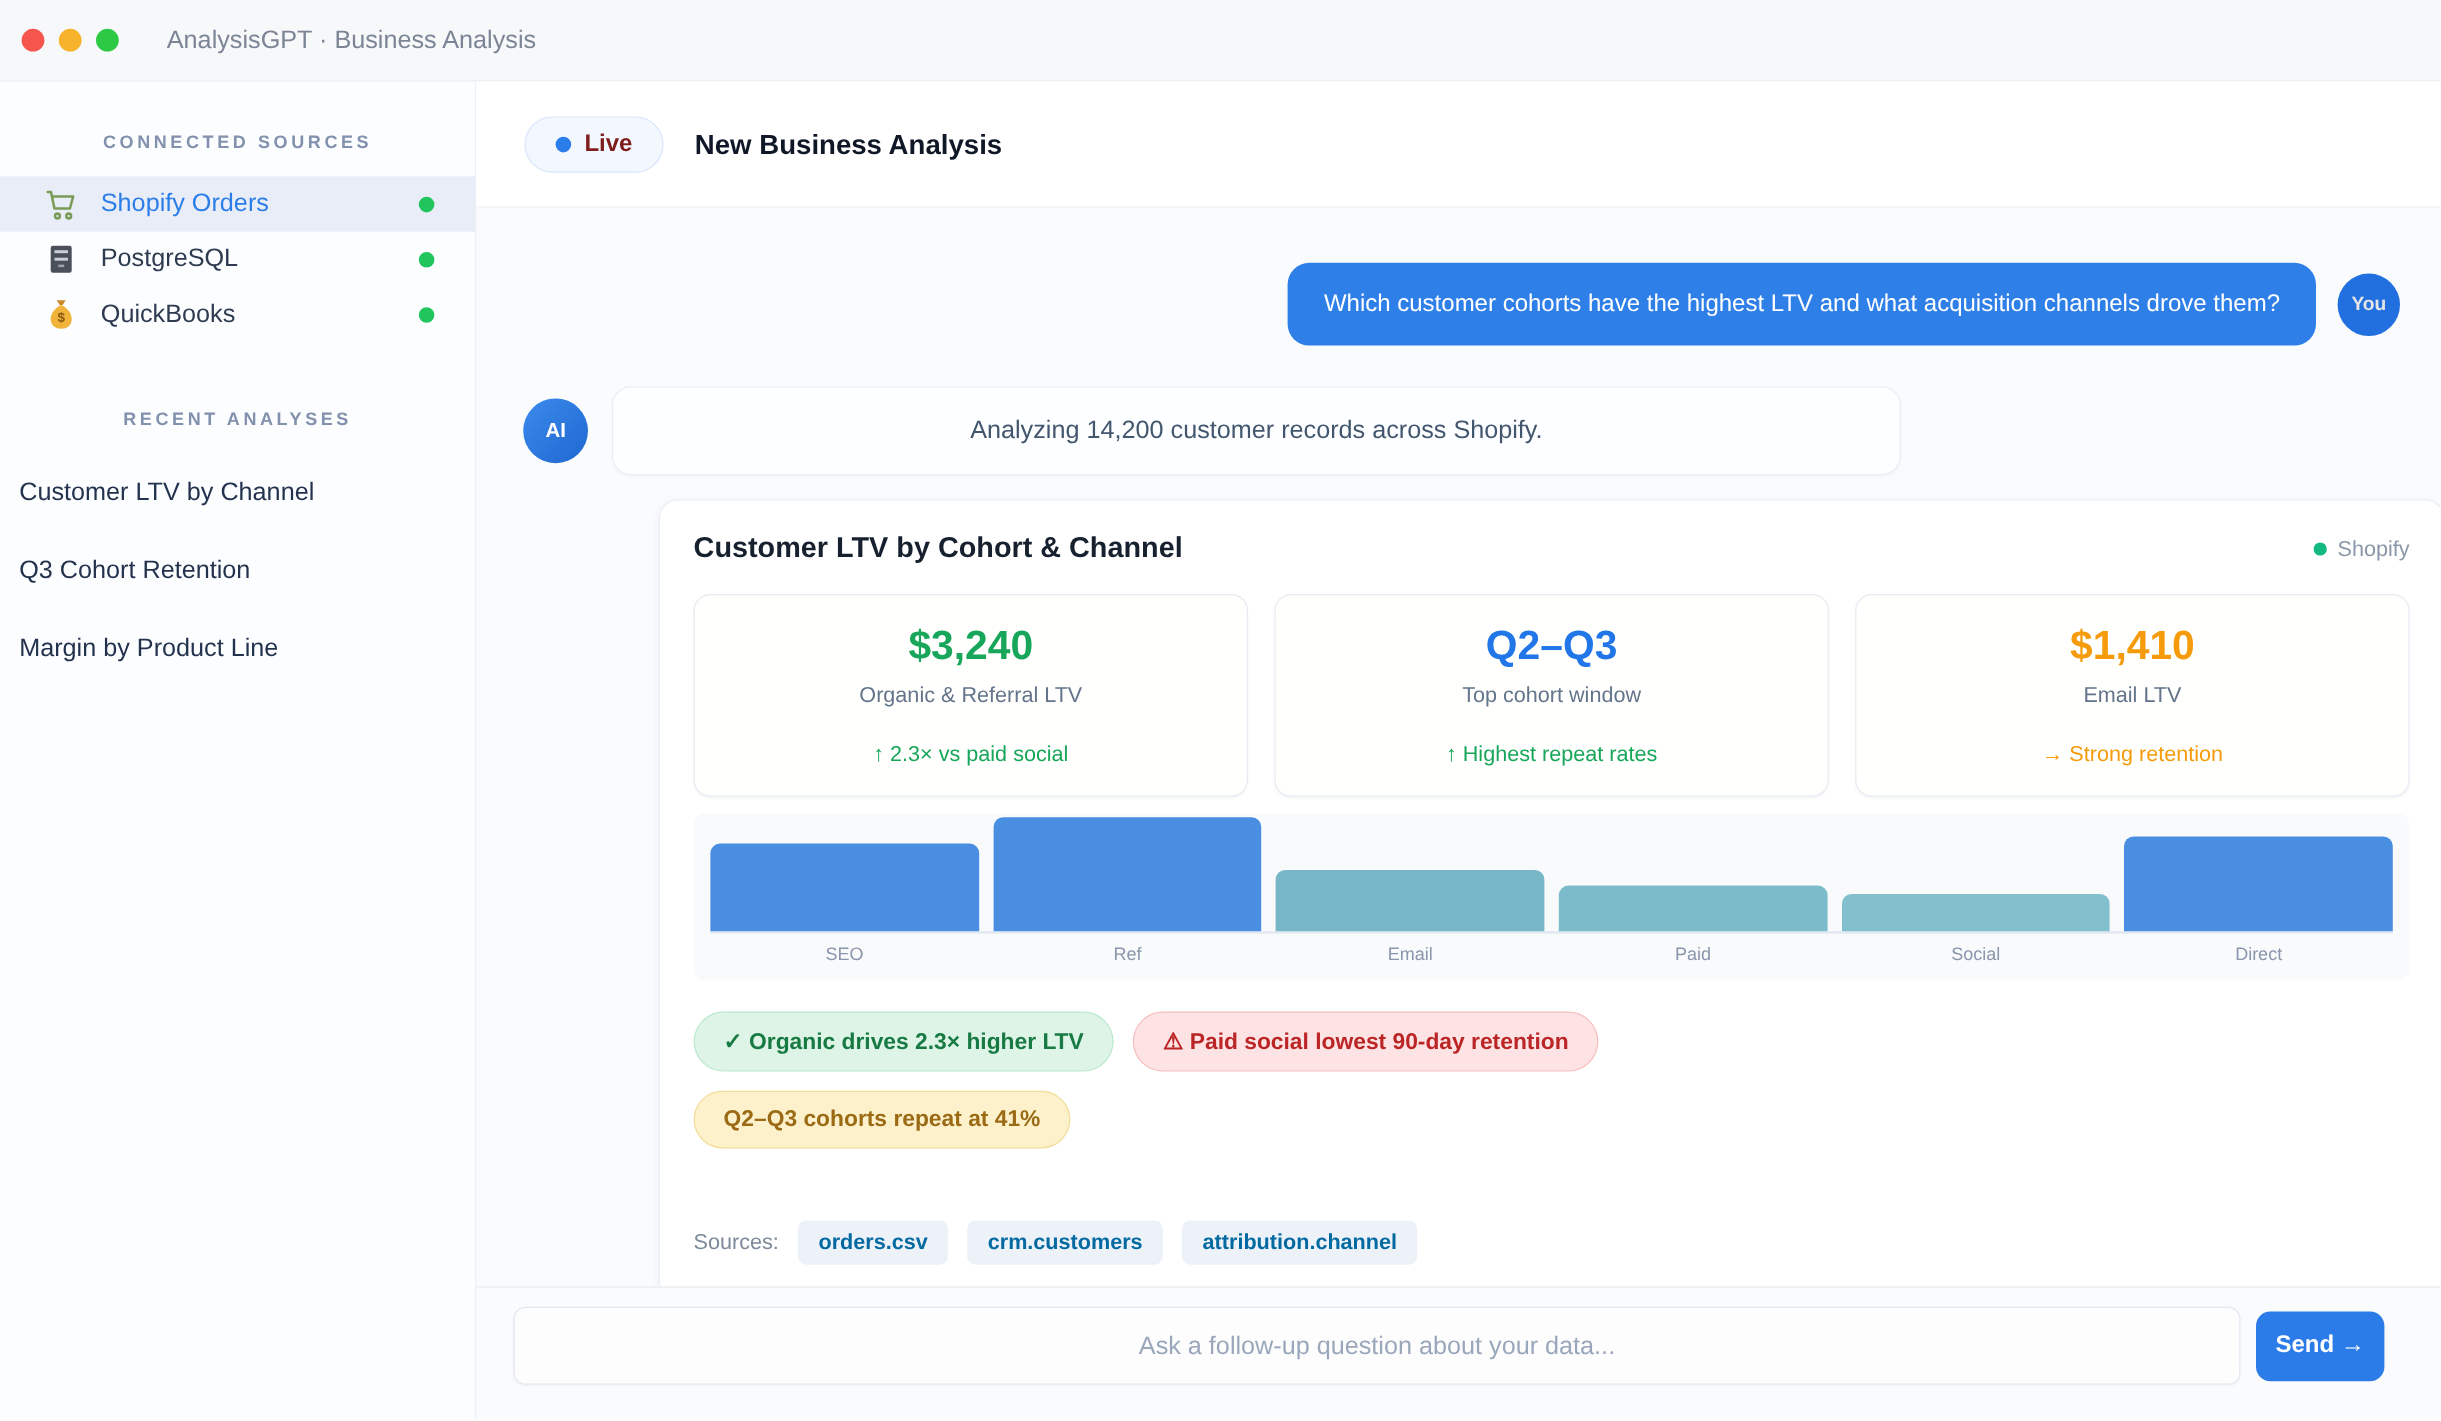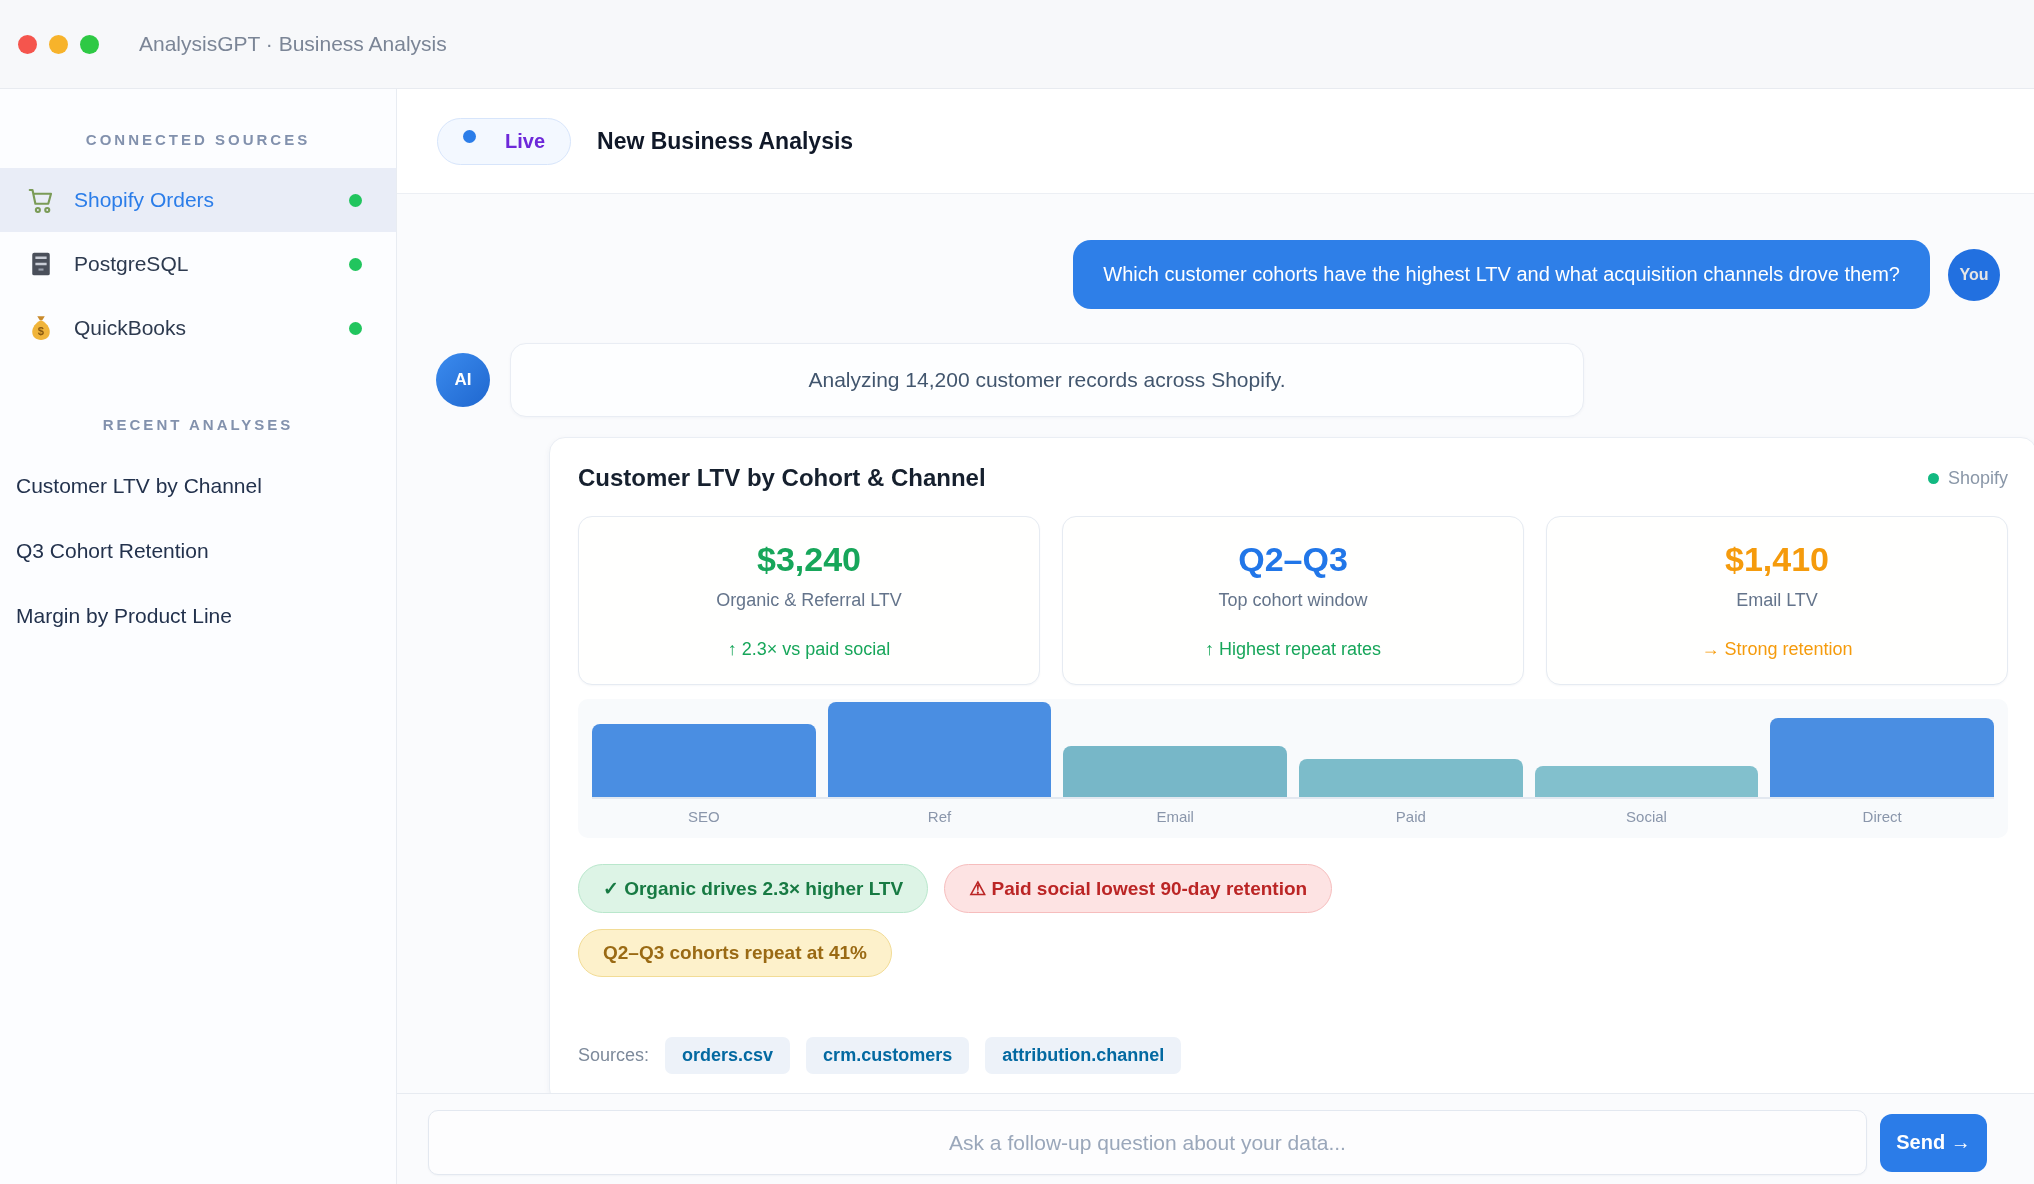--- a/index.html
+++ b/index.html
@@ -3,49 +3,49 @@
 <meta charset="utf-8">
 <style>
   html,body{margin:0;padding:0;}
   body{
     width:2034px;height:1184px;overflow:hidden;background:#fff;
     font-family:"Liberation Sans", sans-serif;-webkit-font-smoothing:antialiased;
   }
   *{box-sizing:border-box;}
 
   
-  .titlebar{height:89px;display:flex;align-items:center;padding-left:18px;
+  .titlebar{height:68px;display:flex;align-items:center;padding-left:18px;
     background:#f7f8fa;border-bottom:1px solid #e8ebf0;}
   .light{width:19px;height:19px;border-radius:50%;margin-right:12px;}
   .light.red{background:#f5554d;} .light.yellow{background:#f7b32b;} .light.green{background:#2ec944;}
   .titlebar-title{margin-left:28px;font-size:21px;color:#7b8596;}
 
   
   .app{display:flex;height:1114px;}
 
   
   .sidebar{width:397px;flex:0 0 397px;background:#fcfdff;border-right:1px solid #e8ecf2;padding-top:18px;}
   .section-header{text-align:center;color:#8291ad;font-size:15px;font-weight:bold;
     letter-spacing:3px;margin:24px 0 20px;}
-  .source-item{display:flex;align-items:center;height:64px;padding:0 34px 0 26px;cursor:pointer;}
+  .source-item{display:flex;align-items:center;height:46px;padding:0 34px 0 36px;cursor:pointer;}
   .source-item.selected{background:#e9edf7;}
   .source-icon{width:30px;height:30px;margin-right:18px;flex:0 0 30px;}
   .source-icon svg{width:30px;height:30px;display:block;}
   .source-label{font-size:21px;color:#2d3a4f;flex:1;}
   .source-item.selected .source-label{color:#2b7de9;}
   .status-dot{width:13px;height:13px;border-radius:50%;background:#21c55e;}
   .recent-header{margin-top:56px;}
   .recent-item{padding:0 16px;height:65px;display:flex;align-items:center;font-size:21px;color:#23324d;cursor:pointer;}
 
   
   .main{flex:1;display:flex;flex-direction:column;background:#fafbfd;min-width:0;}
   .main-header{height:105px;flex:0 0 105px;background:#fff;border-bottom:1px solid #eceff4;
     display:flex;align-items:center;padding-left:40px;}
-  .live-pill{display:flex;align-items:flex-start;gap:29px;padding:11px 25px;border:1.5px solid #d7e5fb;
-    background:#f3f8ff;border-radius:999px;color:#6d28d9;font-weight:bold;font-size:20px;}
+  .live-pill{display:flex;align-items:center;gap:11px;padding:11px 25px;border:1.5px solid #d7e5fb;
+    background:#f3f8ff;border-radius:999px;color:#7f1d1d;font-weight:bold;font-size:20px;}
   .live-dot{width:13px;height:13px;border-radius:50%;background:#2b7de9;}
   .header-title{margin-left:26px;font-size:23px;font-weight:bold;color:#101828;}
 
   
   .chat{flex:1;padding:0 34px 0 39px;overflow:hidden;}
   .user-row{display:flex;justify-content:flex-end;align-items:center;margin-top:46px;}
   .user-bubble{background:#2e7fe8;color:#fff;font-size:20px;line-height:1.25;
     padding:22px 30px;border-radius:18px;max-width:1030px;}
   .user-avatar{width:52px;height:52px;border-radius:50%;background:#2270e0;color:#e5e5e5;font-weight:bold;
     font-size:16px;display:flex;align-items:center;justify-content:center;margin-left:18px;flex:0 0 52px;}

